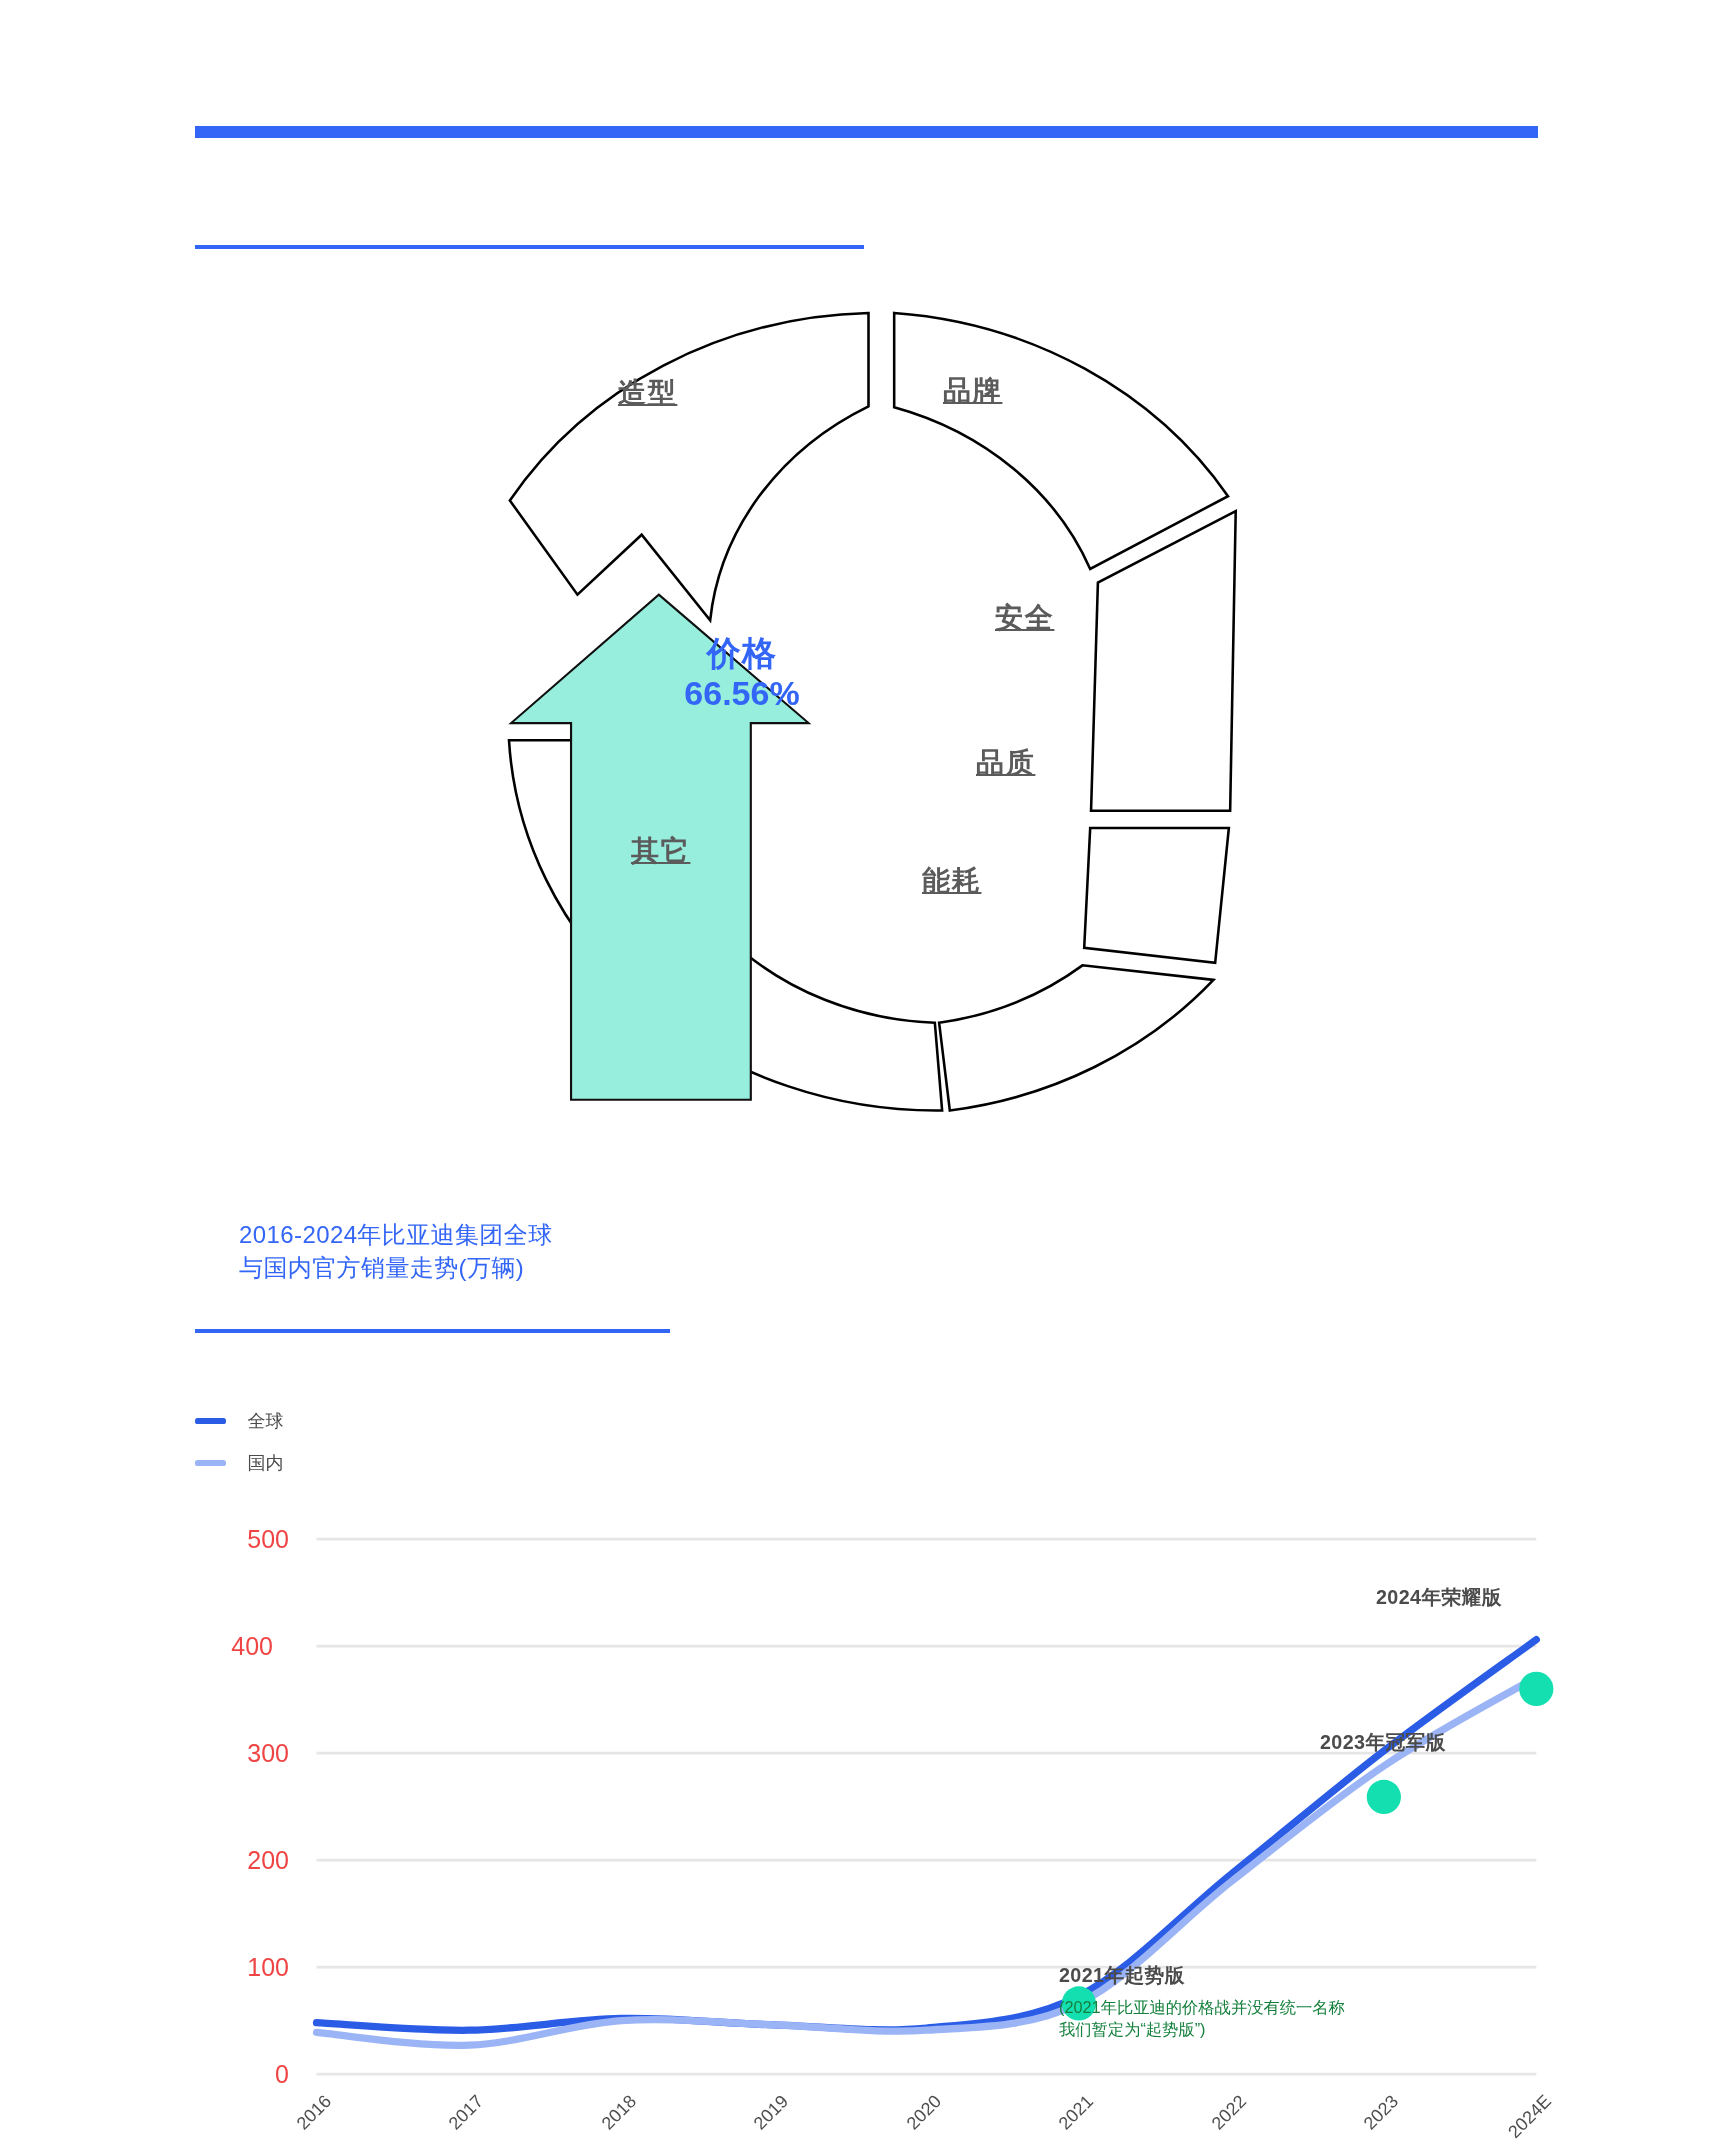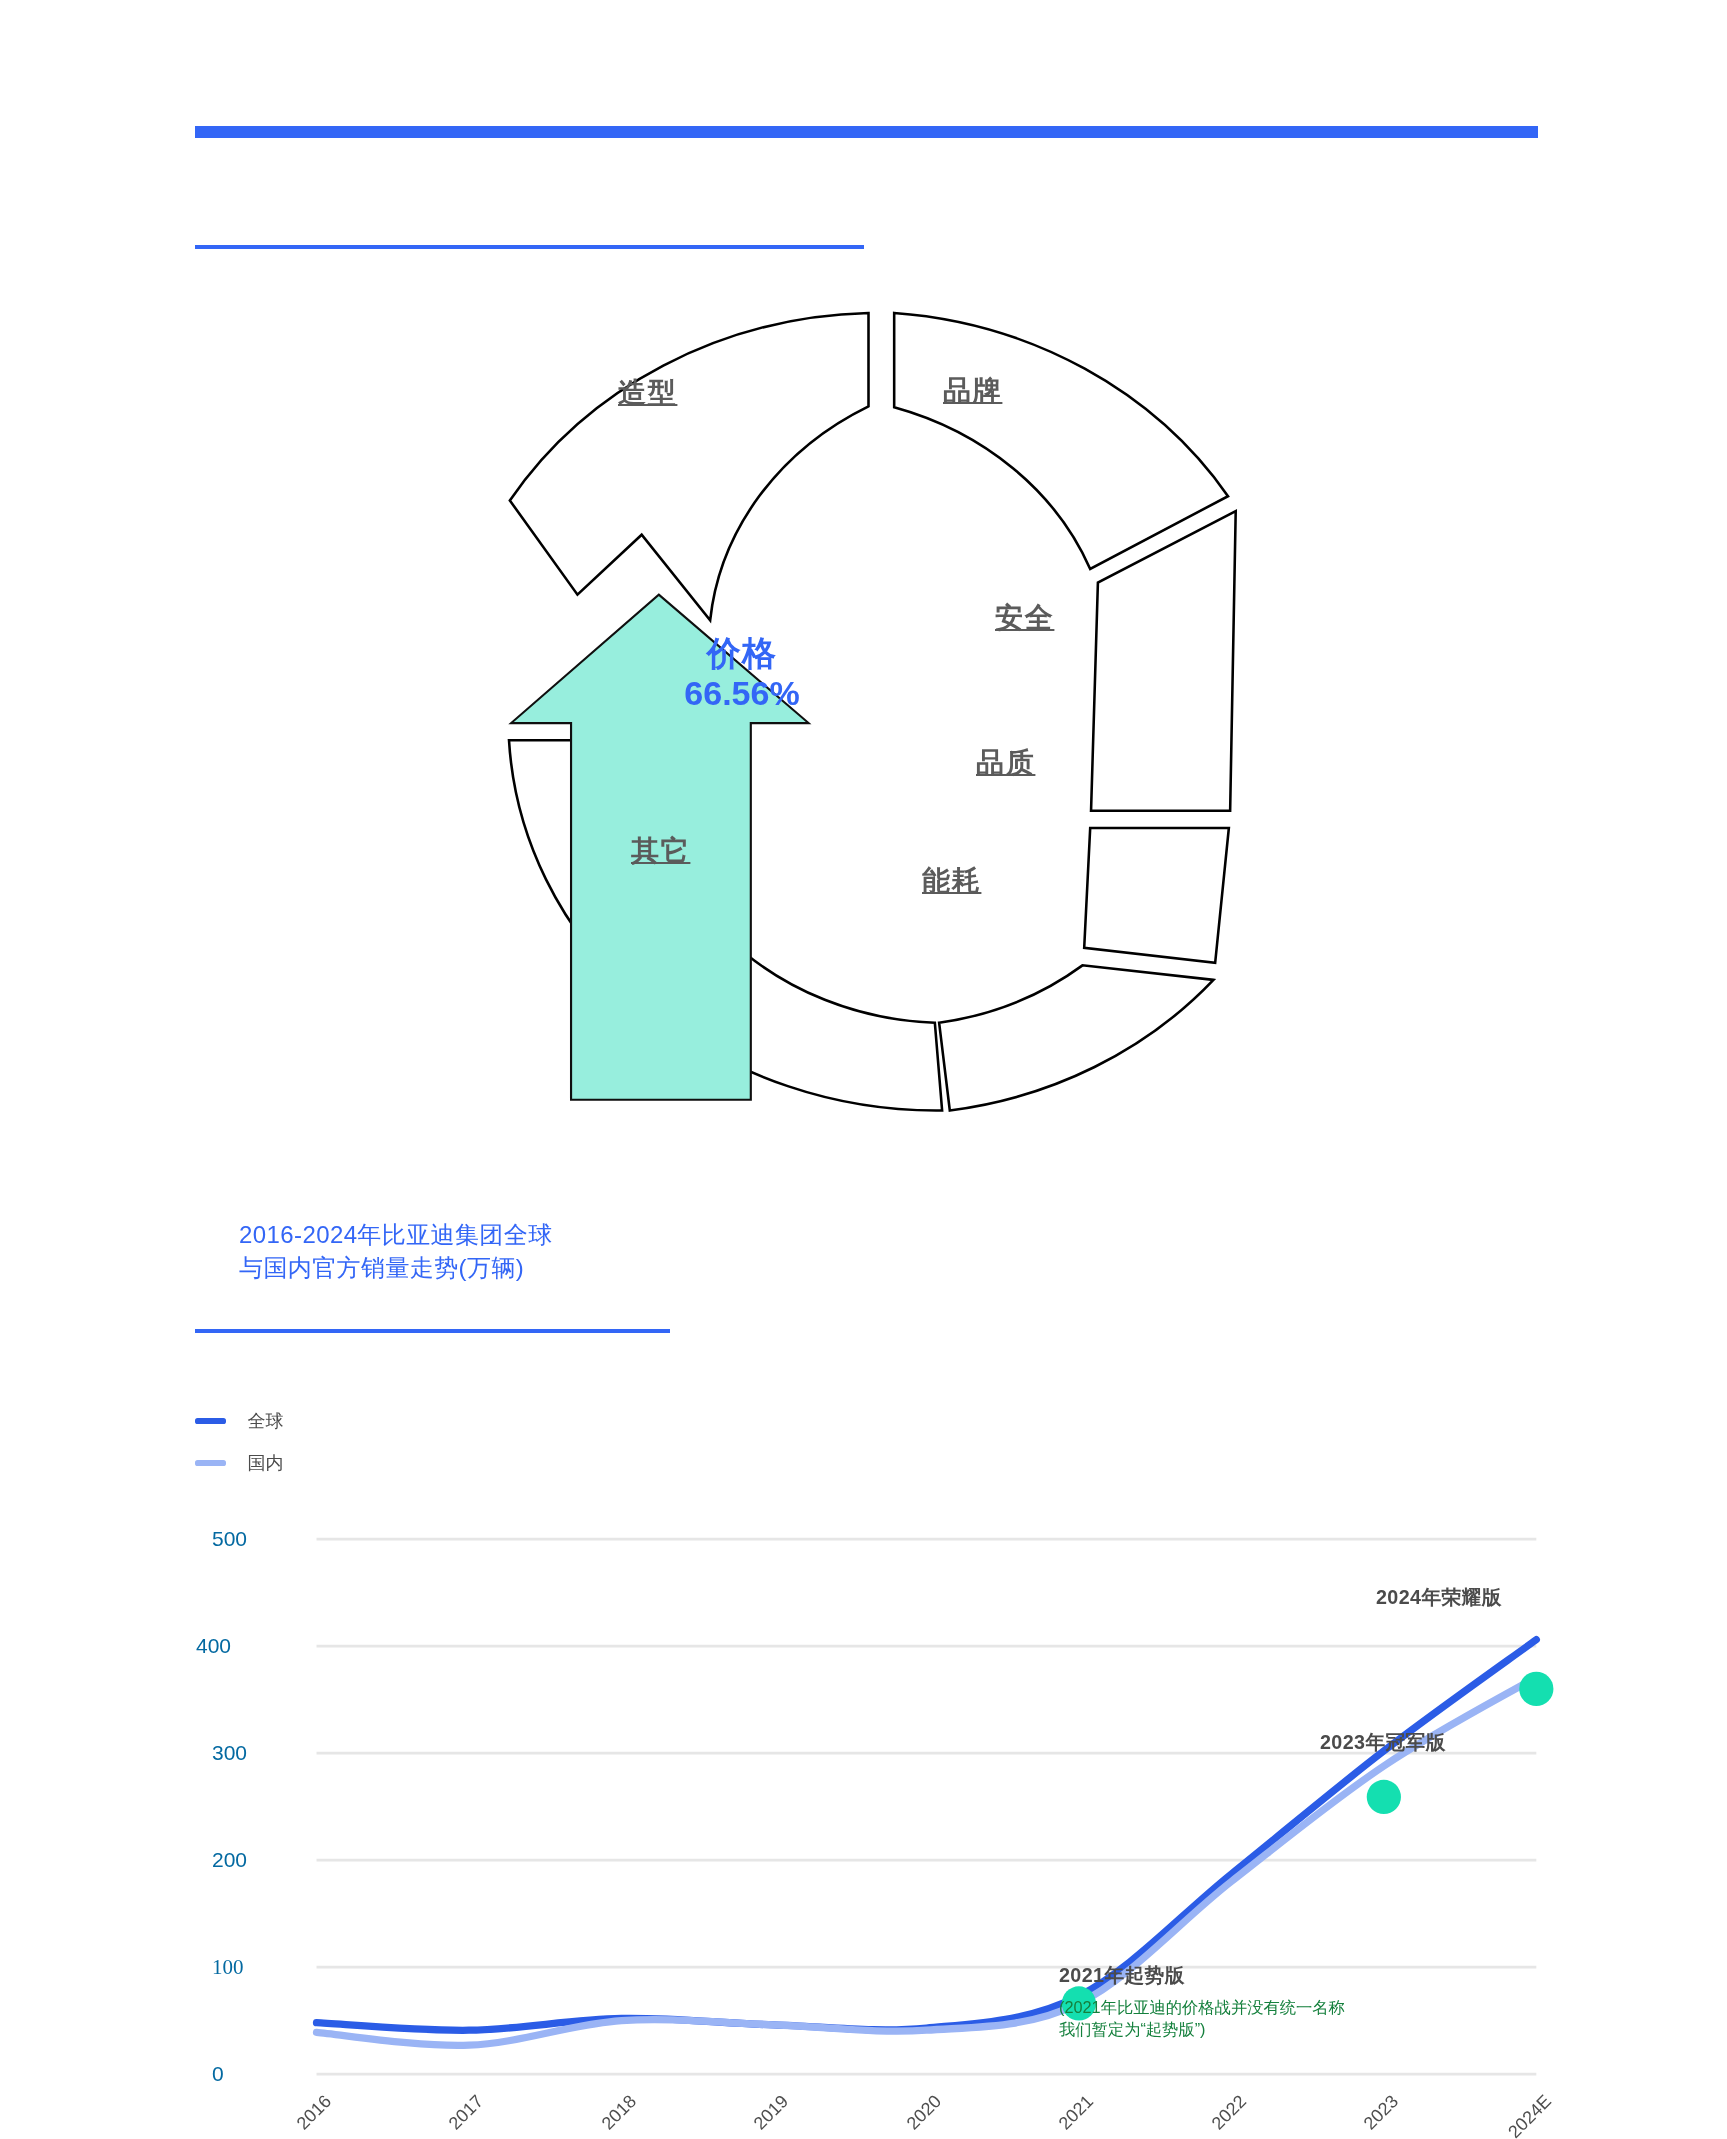--- a/index.html
+++ b/index.html
@@ -138,22 +138,23 @@
     left: 171px;
     top: 1507px;
     width: 1391px;
     height: 642px;
   }
   .chart-svg { position: absolute; inset: 0; width: 100%; height: 100%; }
 
   .ytick {
     position: absolute;
     width: 77px;
-    font-size: 21px;
-    color: #0369a1;
+    text-align: right;
+    font-size: 25px;
+    color: #ef4444;
     transform: translateY(-50%);
   }
 
   .xtick {
     position: absolute;
     font-size: 18px;
     color: #4e4e4e;
     transform-origin: right top;
     transform: rotate(-45deg);
     white-space: nowrap;
@@ -295,21 +296,21 @@
       <path id="line-domestic" fill="none" stroke="#9AB4F5" stroke-width="17" stroke-linecap="round" stroke-linejoin="round" d="M 340 1227.5 C 399.375 1232.5 577.5 1262.0833333333333 696.25 1257.5 C 815 1252.9166666666667 933.75 1207.9166666666667 1052.5 1200 C 1171.25 1192.0833333333333 1290 1206.25 1408.75 1210 C 1527.5 1213.75 1646.25 1230.8333333333333 1765 1222.5 C 1883.75 1214.1666666666667 2002.5 1217.9166666666667 2121.25 1160 C 2240 1102.0833333333333 2358.75 967.5 2477.5 875 C 2596.25 782.5 2715 684.5833333333334 2833.75 605 C 2952.5 525.4166666666666 3130.625 432.0833333333333 3190 397.5"></path>
       <g id="markers">
           <circle cx="2121.25" cy="1160" r="40" fill="#14DFB0"></circle>
           <circle cx="2833.75" cy="677.5" r="40" fill="#14DFB0"></circle>
           <circle cx="3190" cy="425.00000000000006" r="40" fill="#14DFB0"></circle>
         </g>
     </svg>
 
     <div id="yticks">
         <div class="ytick" style="left: 41px; top: 567px;">0</div>
-        <div class="ytick" style="left: 41px; top: 460px; font-family: Liberation Serif, serif;">100</div>
+        <div class="ytick" style="left: 41px; top: 460px;">100</div>
         <div class="ytick" style="left: 41px; top: 353px;">200</div>
         <div class="ytick" style="left: 41px; top: 246px;">300</div>
         <div class="ytick" style="left: 25px; top: 139px;">400</div>
         <div class="ytick" style="left: 41px; top: 32px;">500</div>
       </div>
     <div id="xticks">
         <div class="xtick" style="left: 73px; top: 584px; width: 77px;">2016</div>
         <div class="xtick" style="left: 225px; top: 584px; width: 77px;">2017</div>
         <div class="xtick" style="left: 378px; top: 584px; width: 77px;">2018</div>
         <div class="xtick" style="left: 530px; top: 584px; width: 77px;">2019</div>

